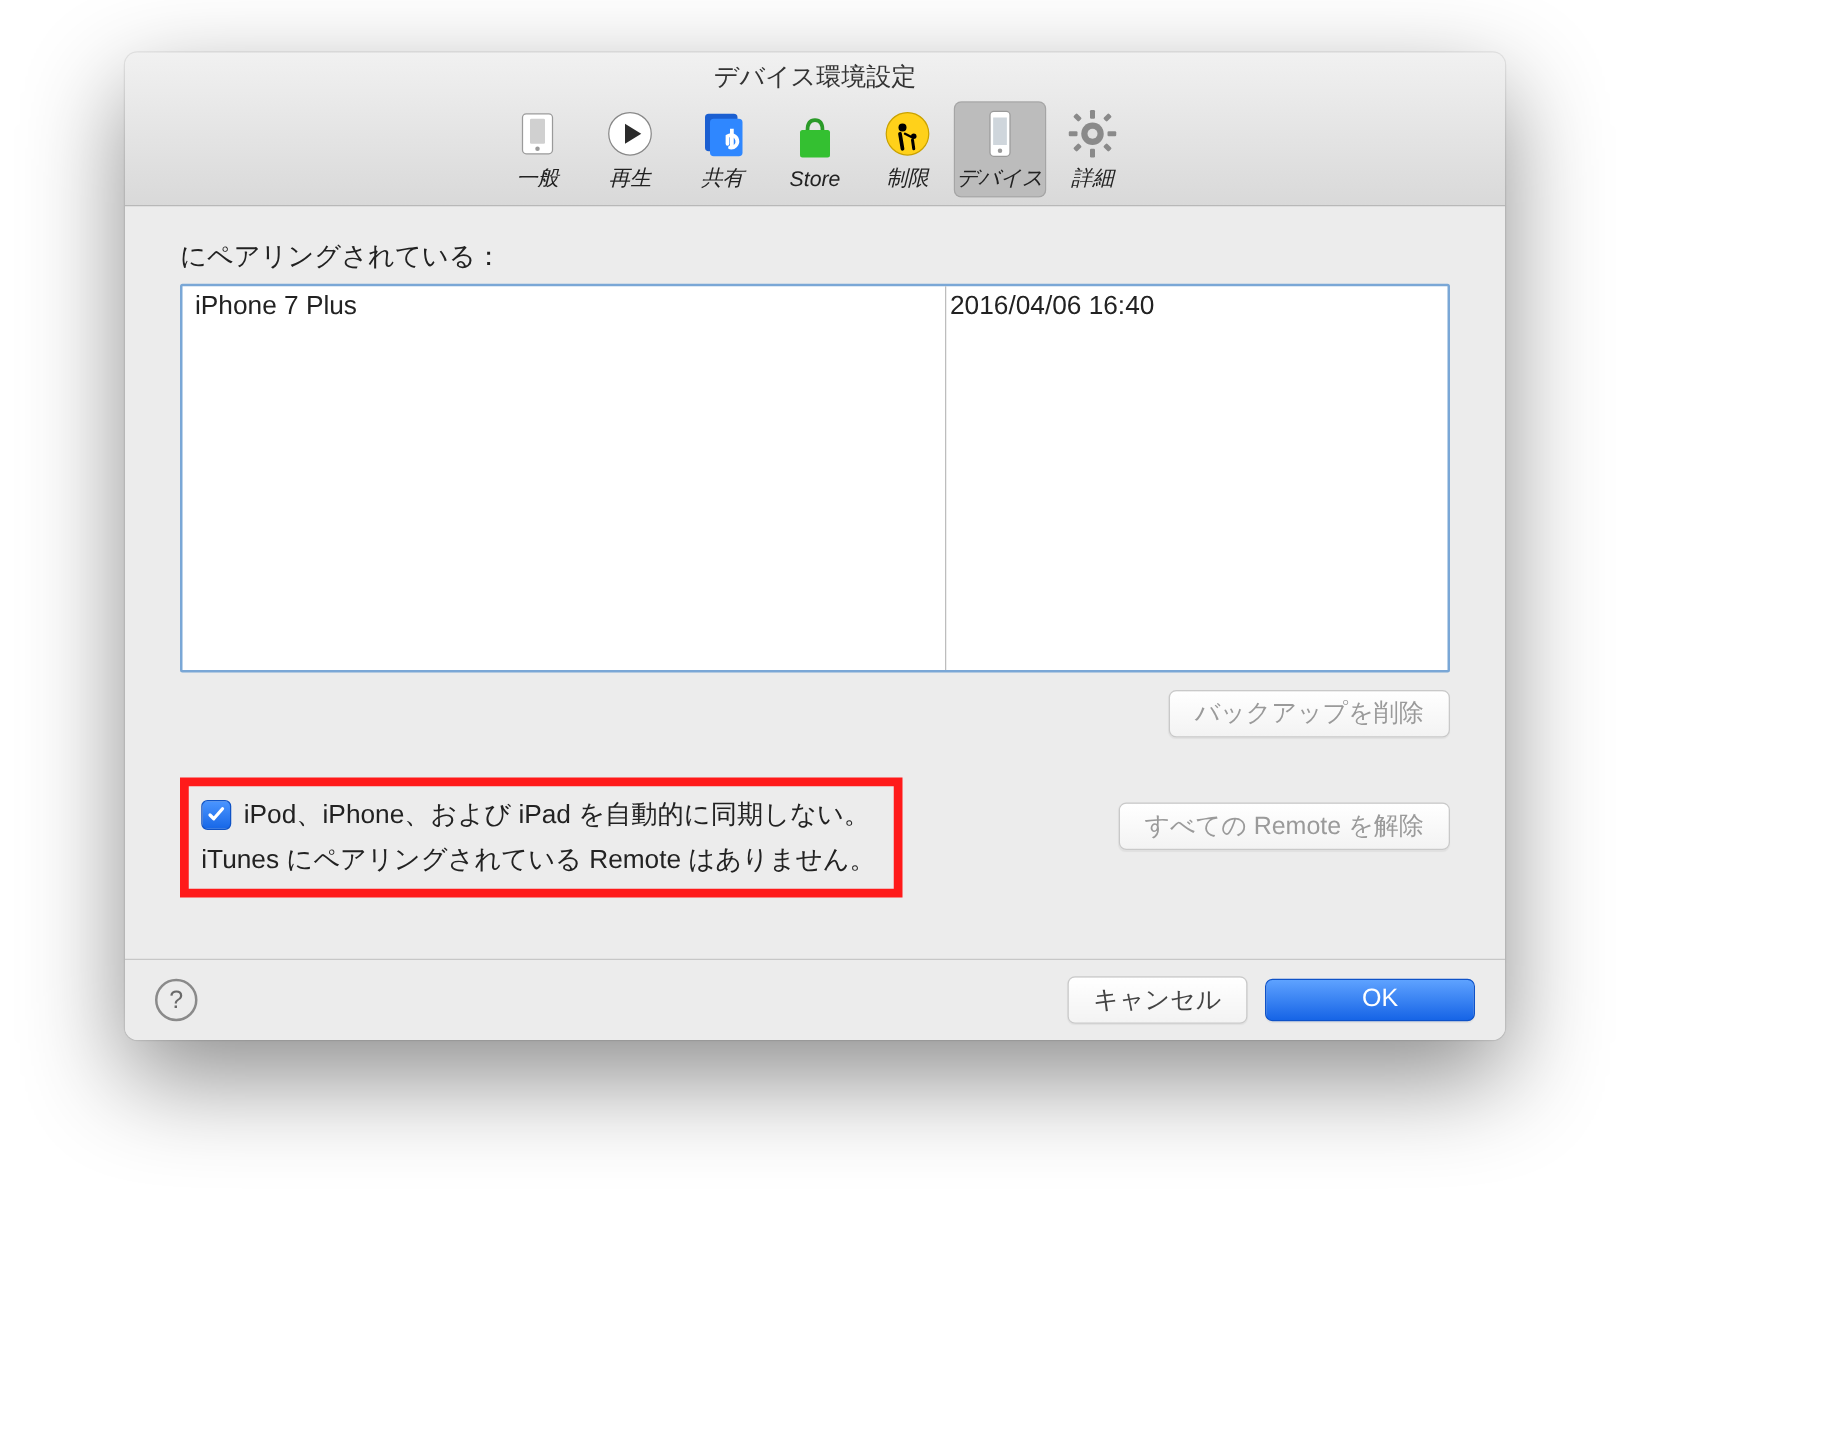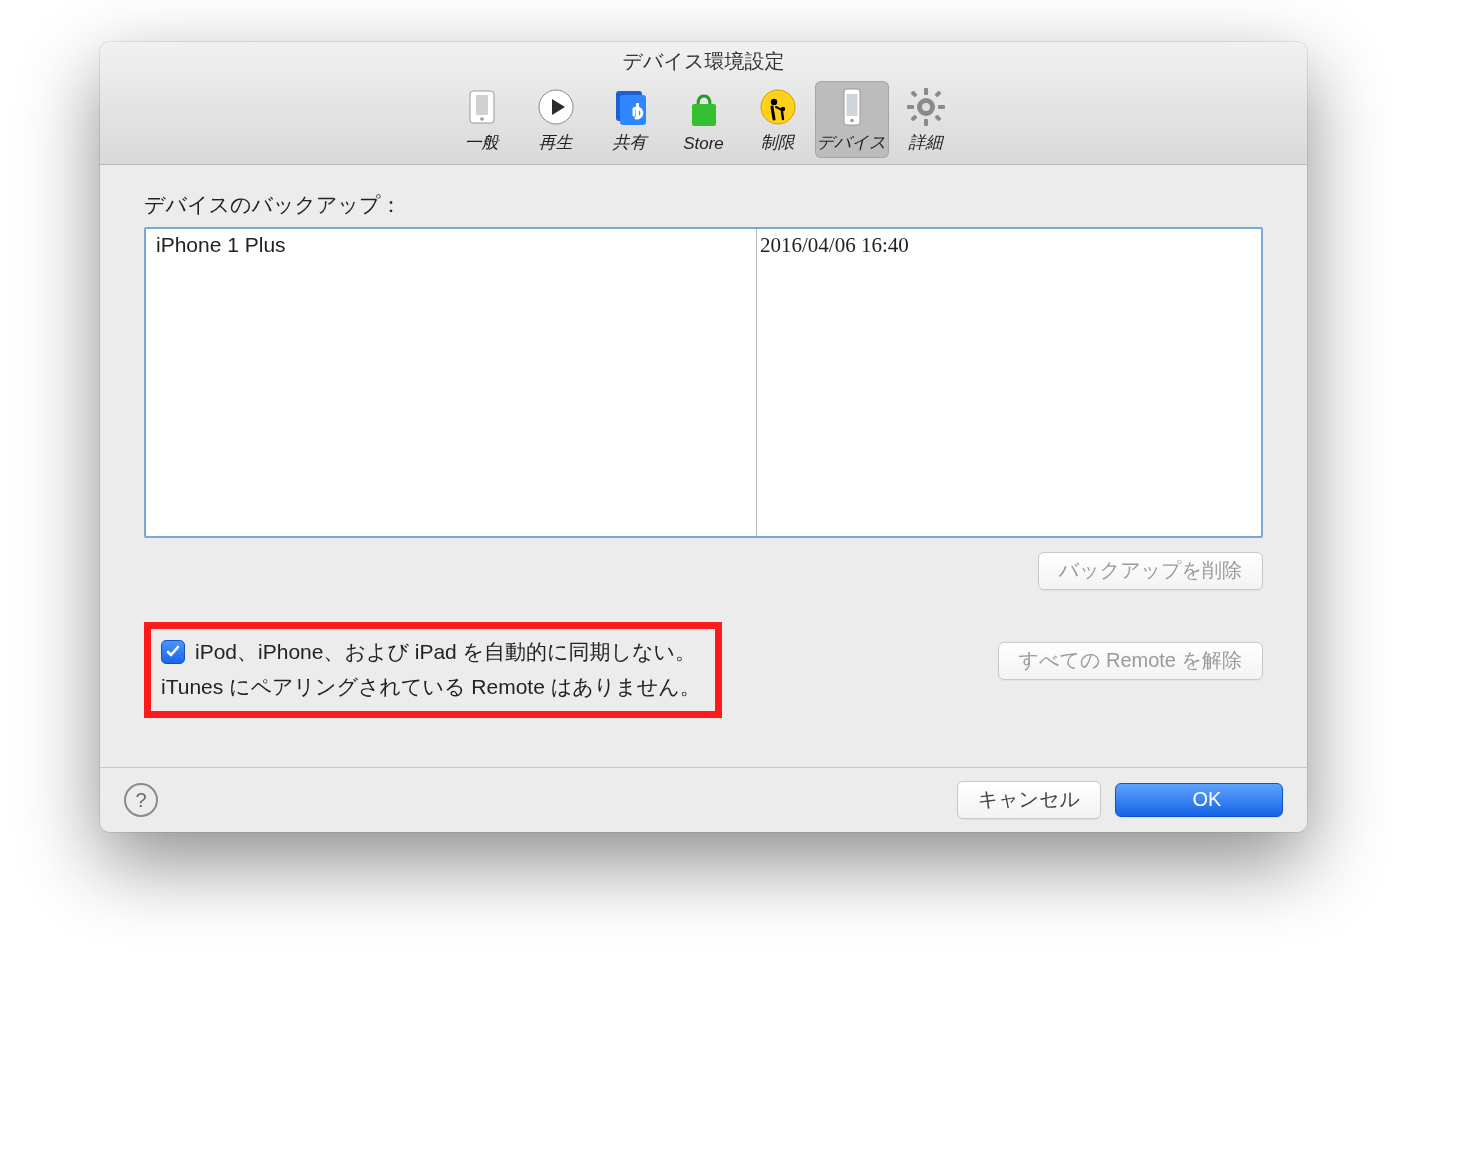--- a/index.html
+++ b/index.html
@@ -14,21 +14,21 @@
   }
   .stage {
     position: relative;
     width: 1472px;
     height: 1164px;
   }
   .window {
     position: absolute;
     left: 100px;
     top: 42px;
-    width: 1207px;
+    width: 1104px;
     height: 790px;
     background: #ececec;
     border-radius: 10px;
     box-shadow: 0 30px 80px rgba(0,0,0,0.45), 0 0 0 1px rgba(0,0,0,0.08);
     overflow: hidden;
   }
 
   
   .titlebar {
     background: linear-gradient(#f1f1f1, #d9d9d9);
@@ -94,21 +94,21 @@
     flex-direction: column;
     border-radius: 2px;
   }
   .row {
     display: flex;
     font-size: 21px;
     line-height: 32px;
     padding: 0 10px;
   }
   .row .name { flex: 0 0 590px; }
-  .row .date { flex: 1 1 auto; padding-left: 14px; font-family: Liberation Serif, serif; }
+  .row .date { flex: 1 1 auto; padding-left: 14px; }
   .backup-table .vline {
     position: absolute;
     left: 610px;
     top: 0;
     bottom: 0;
     width: 1px;
     background: #bdbdbd;
   }
   .backup-table-inner { position: relative; flex:1 1 auto; }
 
@@ -300,27 +300,27 @@
               </g>
             </svg>
           </span>
           <span class="label">詳細</span>
         </div>
 
       </div>
     </div>
 
     <div class="content">
-      <div class="section-label">デバイスのバックアップ：</div>
+      <div class="section-label">にペアリングされている：</div>
 
       <div class="backup-table">
         <div class="backup-table-inner">
           <div class="vline"></div>
           <div class="row">
-            <div class="name">iPhone 1 Plus</div>
+            <div class="name">iPhone 7 Plus</div>
             <div class="date">2016/04/06 16:40</div>
           </div>
           <div class="row">
           </div>
         </div>
       </div>
 
       <div class="delete-row">
         <div class="mac-btn disabled">バックアップを削除</div>
       </div>

